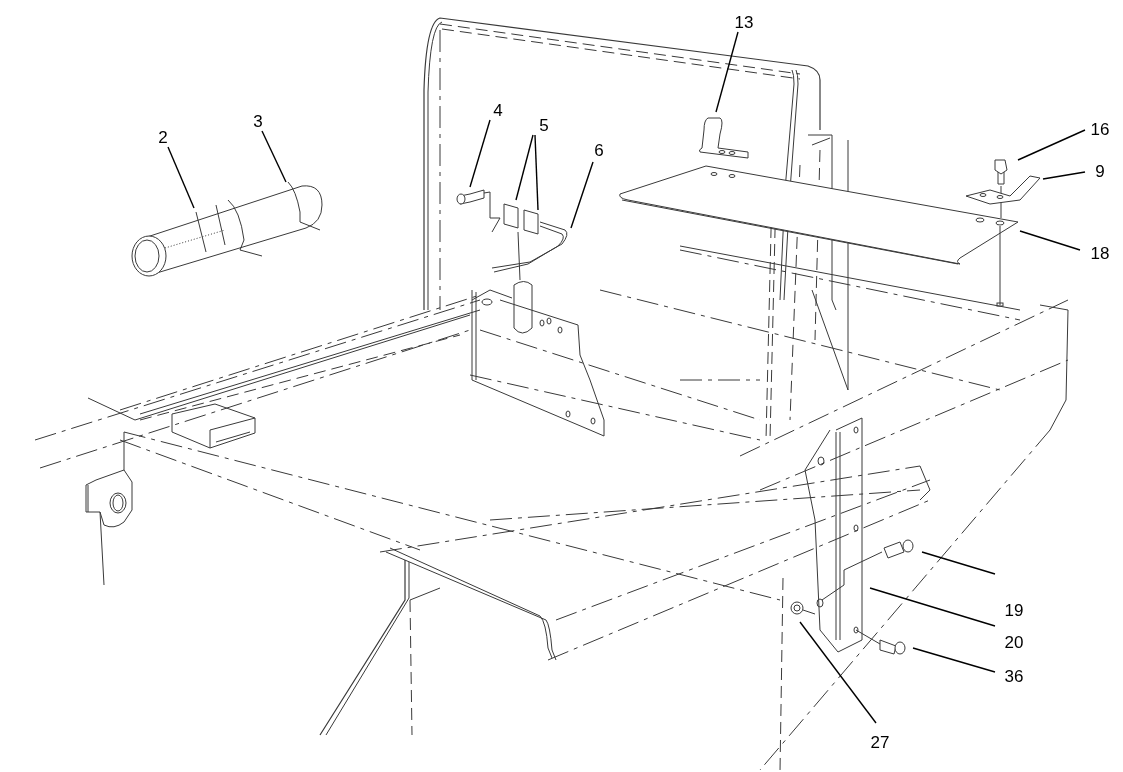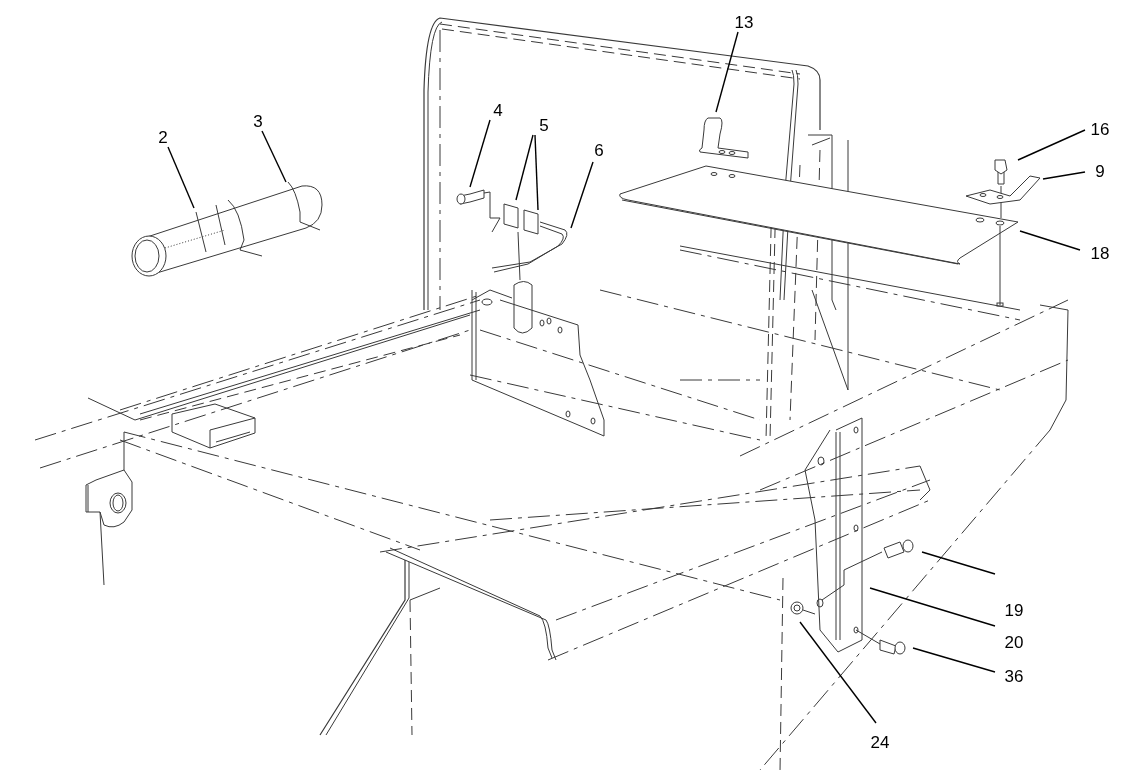--- a/index.html
+++ b/index.html
@@ -199,14 +199,14 @@
   <div class="callout" style="left:498px;top:110px;">4</div>
   <div class="callout" style="left:544px;top:125px;">5</div>
   <div class="callout" style="left:599px;top:150px;">6</div>
   <div class="callout" style="left:744px;top:22px;">13</div>
   <div class="callout" style="left:1100px;top:114px;margin-top:15px;">16</div>
   <div class="callout" style="left:1100px;top:171px;">9</div>
   <div class="callout" style="left:1100px;top:253px;">18</div>
   <div class="callout" style="left:1014px;top:577px;margin-top:33px;">19</div>
   <div class="callout" style="left:1014px;top:642px;">20</div>
   <div class="callout" style="left:1014px;top:676px;">36</div>
-  <div class="callout" style="left:880px;top:742px;">24</div>
+  <div class="callout" style="left:880px;top:742px;">27</div>
 </div>
 
 </body></html>

